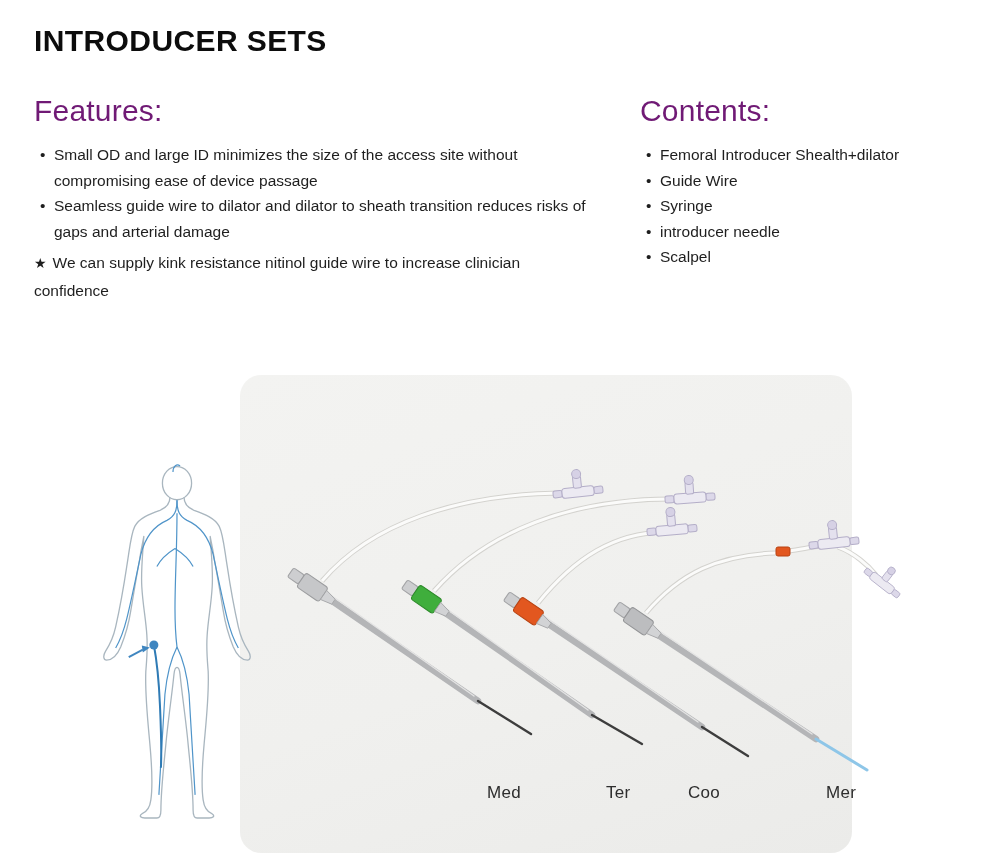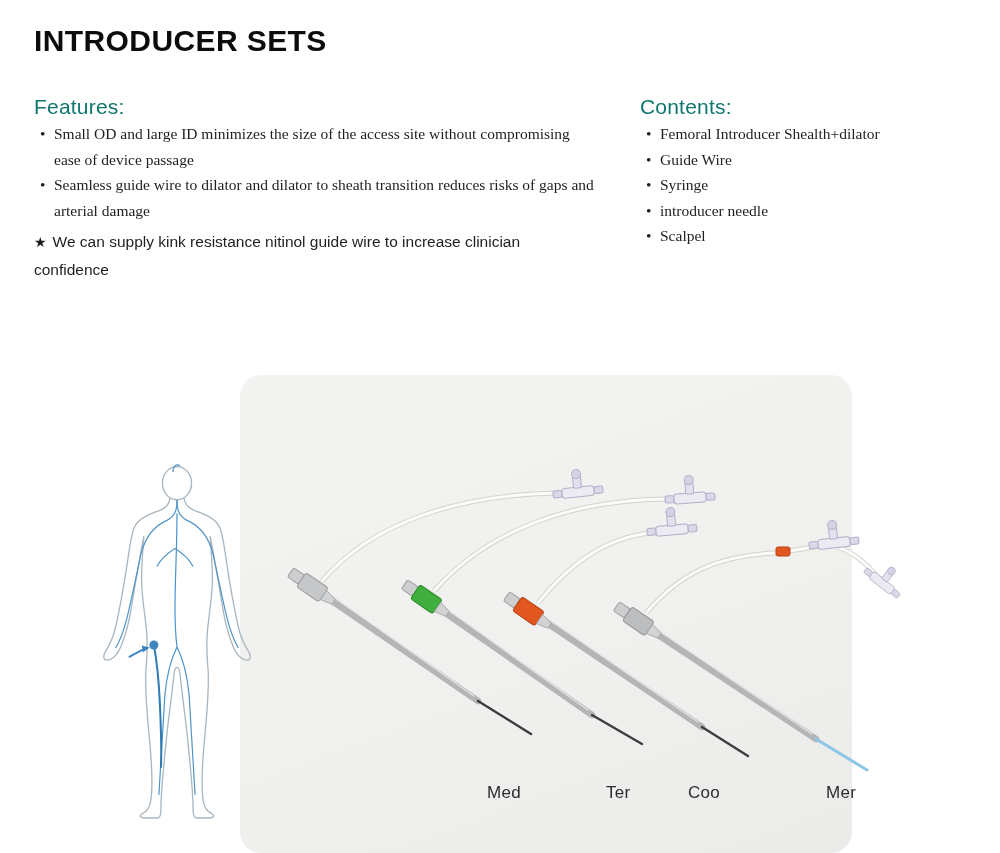--- a/index.html
+++ b/index.html
@@ -10,29 +10,29 @@
     color:#1c1c1c;
     font-family:"Liberation Sans", sans-serif;
     overflow:hidden;
   }
   .page-title {
     position:absolute; left:34px; top:24px;
     font-size:30px; font-weight:800; letter-spacing:0.4px; color:#0c0c0c;
   }
   .section { position:absolute; top:96px; }
   .section h2 {
-    font-size:21px; font-weight:500; color:#0f766e;
-    line-height:1; margin-bottom:4px; letter-spacing:0.2px;
+    font-size:30px; font-weight:500; color:#701a75;
+    line-height:1; margin-bottom:16px; letter-spacing:0.2px;
   }
   .features-section { left:34px; width:560px; }
   .contents-section { left:640px; width:330px; }
   ul.bullets { list-style:none; }
   ul.bullets li {
     position:relative; padding-left:20px;
-    font-size:15.5px; line-height:25.5px; color:#1e1e1e;font-family:Liberation Serif, serif;
+    font-size:15.5px; line-height:25.5px; color:#1e1e1e;
   }
   ul.bullets li::before {
     content:"\2022"; position:absolute; left:6px; color:#1e1e1e;
   }
   .note {
     margin-top:5px; font-size:15.5px; line-height:28px; color:#1e1e1e;
   }
   .note .star { margin-right:6px; font-size:14px; }
   .photo {
     position:absolute; left:240px; top:375px; width:612px; height:478px;

